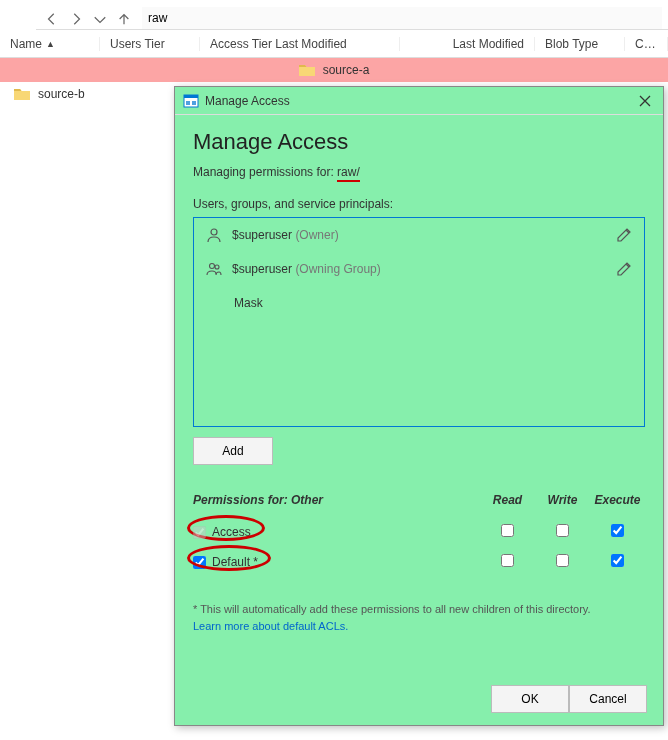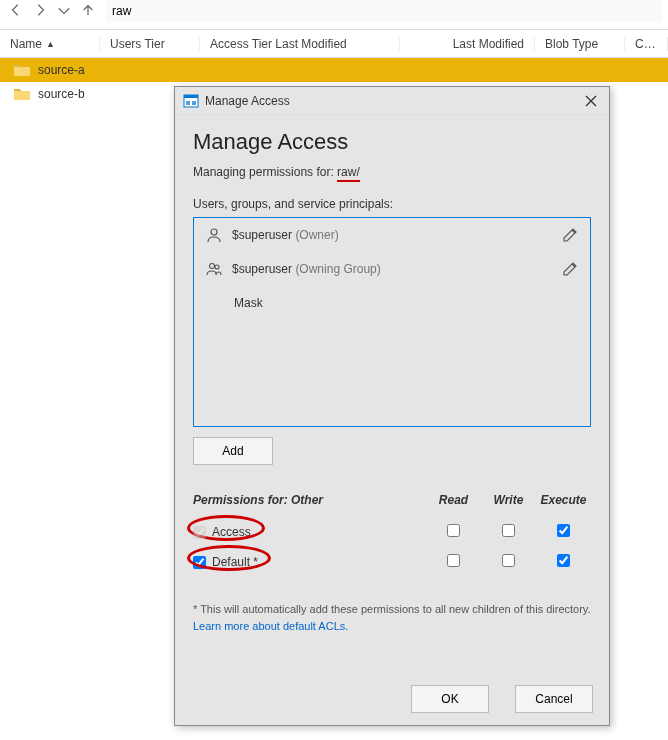--- a/index.html
+++ b/index.html
@@ -1,41 +1,41 @@
 <!DOCTYPE html>
 <html><head>
 <meta charset="utf-8">
 <style>
   * { box-sizing: border-box; margin: 0; padding: 0; }
   body { font-family: "Segoe UI", Arial, sans-serif; font-size: 12px; color: #333; background: #fff; width: 668px; height: 740px; overflow: hidden; position: relative; }
 
   
-  .toolbar { display: flex; align-items: flex-start; height: 30px; border-bottom: 1px solid #ddd; padding: 0 6px; gap: 4px; }
+  .toolbar { display: flex; align-items: flex-end; height: 30px; border-bottom: 1px solid #ddd; padding: 0 6px; gap: 4px; margin-left: 36px; }
   .nav-btn { width: 20px; height: 20px; display: flex; align-items: center; justify-content: center; color: #666; cursor: pointer; }
   .nav-btn svg { width: 14px; height: 14px; }
   .path-input { flex: 1; height: 22px; border: none; padding: 0 6px; font-size: 12px; outline: none; background: #fafafa; margin-left: 4px; }
 
   
   .col-headers { display: flex; height: 28px; align-items: center; border-bottom: 1px solid #ddd; font-size: 12px; color: #444; }
   .col { padding: 0 10px; border-right: 1px solid #eee; white-space: nowrap; overflow: hidden; text-overflow: ellipsis; }
   .col-name { width: 100px; display: flex; align-items: center; gap: 4px; }
   .sort-caret { font-size: 9px; }
   .col-tier { width: 100px; }
   .col-tier-mod { width: 200px; }
   .col-mod { width: 135px; text-align: right; }
   .col-btype { width: 90px; }
   .col-cont { flex: 1; }
 
   
   .file-row { display: flex; align-items: center; height: 24px; padding: 0 14px; gap: 8px; }
-  .file-row.selected { background: #eab308; }
+  .file-row.selected { background: #fca5a5; justify-content: center; }
   .folder-icon { width: 16px; height: 12px; display: inline-block; }
 
   
-  .dialog { position: absolute; left: 174px; top: 86px; width: 436px; height: 640px; background: #e5e5e5; border: 1px solid #888; box-shadow: 2px 2px 8px rgba(0,0,0,0.25); display: flex; flex-direction: column; }
+  .dialog { position: absolute; left: 174px; top: 86px; width: 490px; height: 640px; background: #86efac; border: 1px solid #888; box-shadow: 2px 2px 8px rgba(0,0,0,0.25); display: flex; flex-direction: column; }
   .dialog-titlebar { display: flex; align-items: center; height: 28px; padding: 0 8px; border-bottom: 1px solid #ddd; gap: 6px; }
   .dialog-titlebar .title { flex: 1; font-size: 12px; }
   .close-btn { width: 20px; height: 20px; display: flex; align-items: center; justify-content: center; cursor: pointer; font-size: 14px; }
 
   .dialog-body { padding: 14px 18px; flex: 1; overflow: auto; }
   .dialog-h1 { font-size: 22px; font-weight: 400; margin-bottom: 10px; color: #222; }
   .perm-for-line { font-size: 12px; margin-bottom: 18px; }
   .underline-red { border-bottom: 2px solid #cc0000; padding-bottom: 1px; }
 
   .section-label { font-size: 12px; margin-bottom: 6px; }
@@ -61,21 +61,21 @@
   input[type=checkbox] { width: 13px; height: 13px; }
   input[type=checkbox]:disabled { opacity: 0.6; }
 
   .red-circle { position: absolute; border: 3px solid #cc0000; border-radius: 50%; pointer-events: none; }
   .circle1 { left: -6px; top: -2px; width: 78px; height: 26px; }
   .circle2 { left: -6px; top: -2px; width: 84px; height: 26px; }
 
   .footnote { font-size: 11px; color: #555; margin-top: 24px; line-height: 1.5; }
   .footnote a { color: #0066cc; text-decoration: none; }
 
-  .dialog-footer { display: flex; justify-content: flex-end; gap: 26px; padding: 12px 16px; align-items: center; }
+  .dialog-footer { display: flex; justify-content: flex-end; gap: 0; padding: 12px 16px; align-items: center; }
   .dlg-btn { width: 78px; height: 28px; border: 1px solid #bbb; background: #f4f4f4; font-size: 12px; cursor: pointer; }
 
   .app-icon { width: 16px; height: 16px; }
 </style>
 </head>
 <body>
 
 <div class="toolbar">
   <div class="nav-btn">
     <svg viewBox="0 0 16 16">

